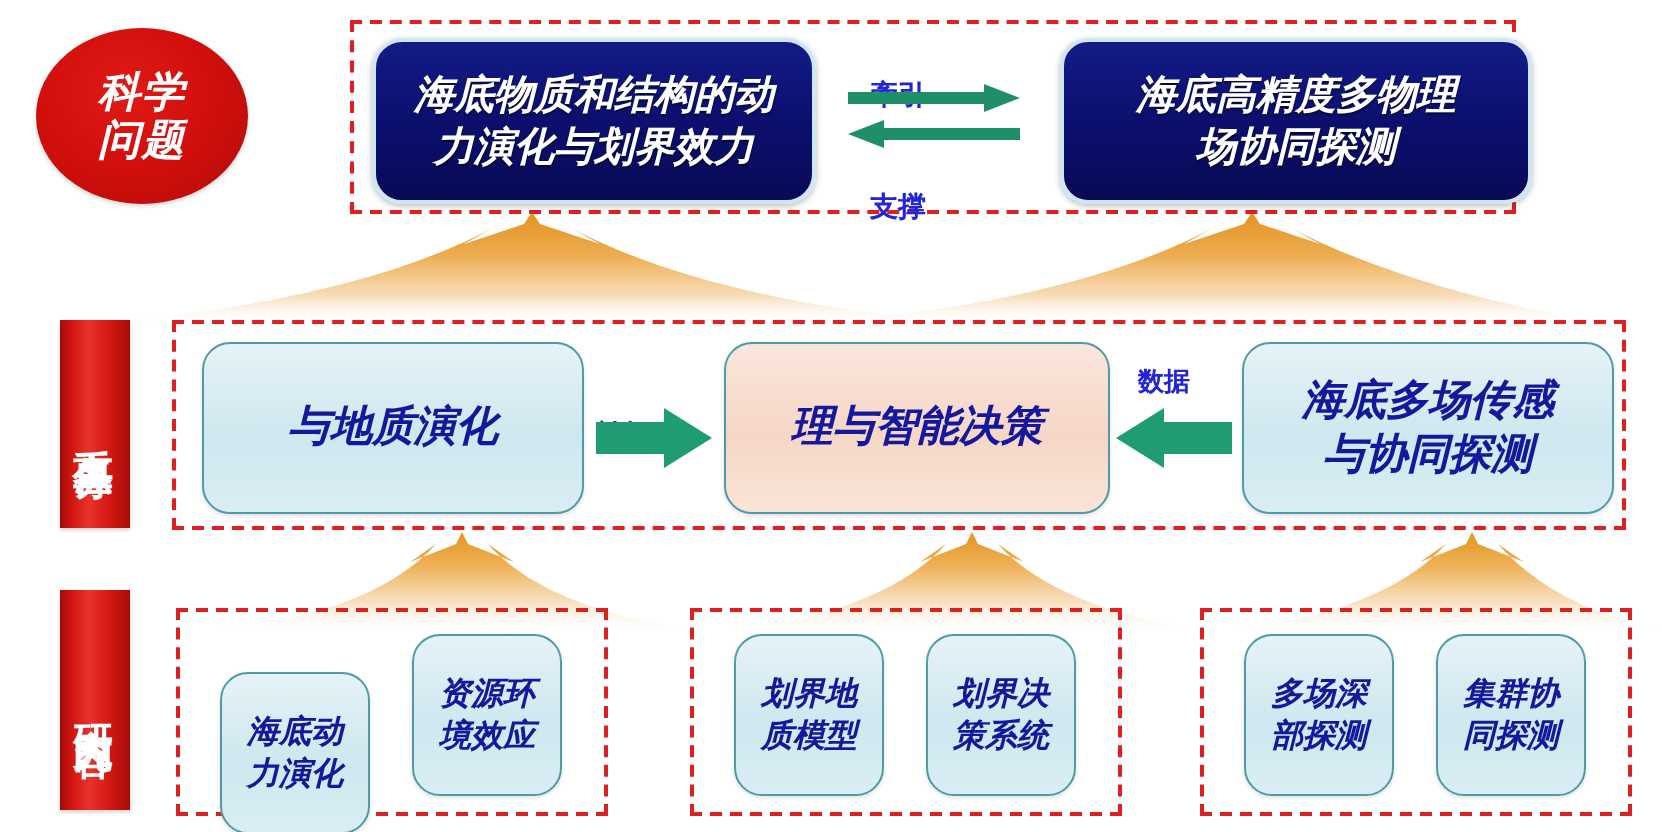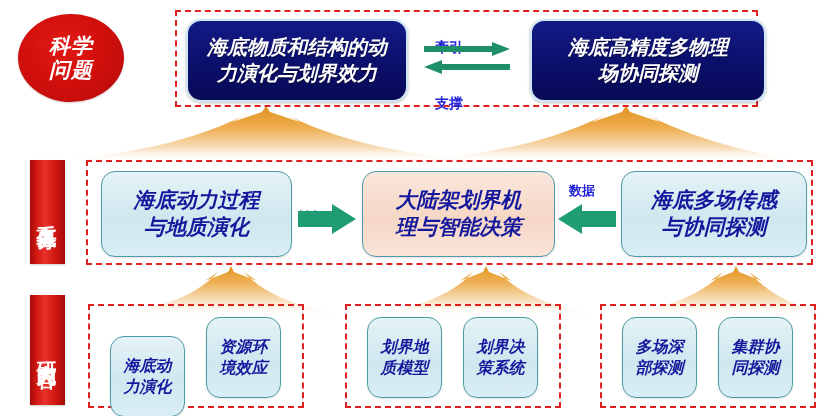--- a/index.html
+++ b/index.html
@@ -166,28 +166,26 @@
   </svg>
 
   <div class="abs arrow-label big" style="left:435px;top:78px;">支撑</div>
 
   <div class="abs side-tag t2">重点任务</div>
 
   <div class="abs dash" style="left:86px;top:160px;width:727px;height:105px;"></div>
 
   <div class="abs center teal-box r2" style="left:101px;top:171px;width:189px;height:84px;">
     <div>
-      <div>海底动力过程</div>
       <div>与地质演化</div>
     </div>
   </div>
 
   <div class="abs center peach-box" style="left:362px;top:171px;width:191px;height:84px;">
     <div>
-      <div>大陆架划界机</div>
       <div>理与智能决策</div>
     </div>
   </div>
 
   <div class="abs center teal-box r2" style="left:621px;top:171px;width:184px;height:84px;">
     <div>
       <div>海底多场传感</div>
       <div>与协同探测</div>
     </div>
   </div>

